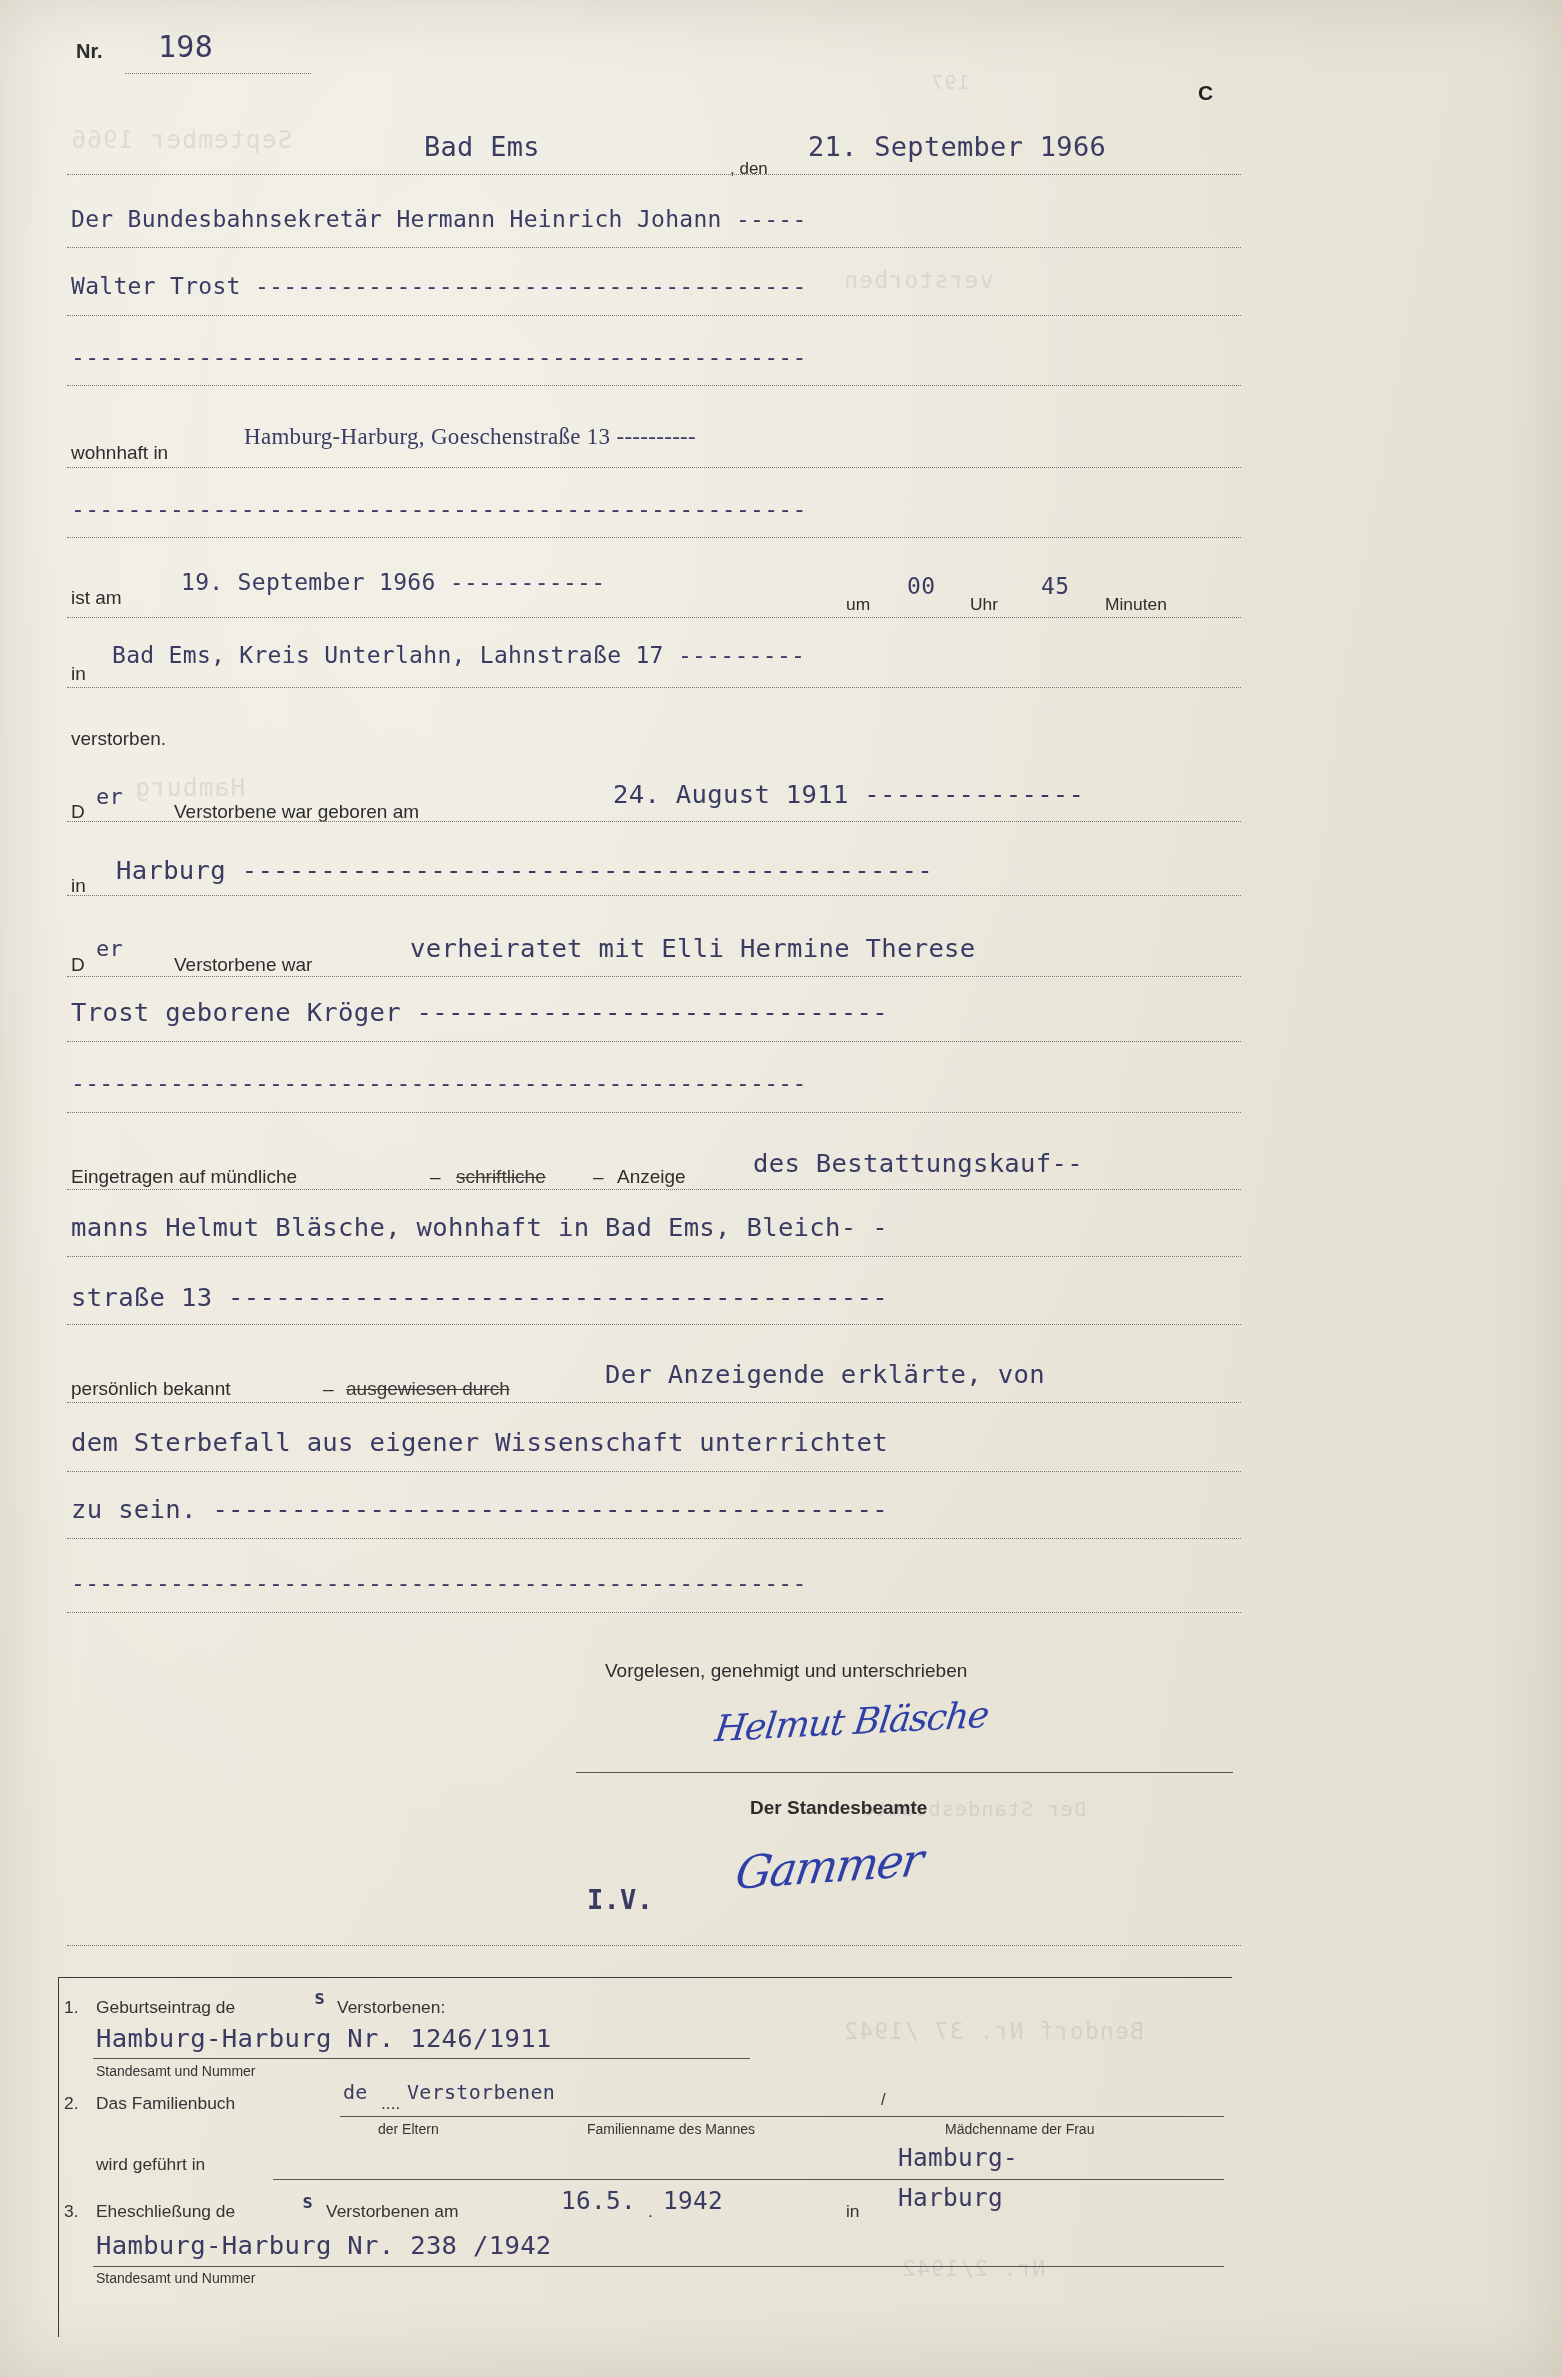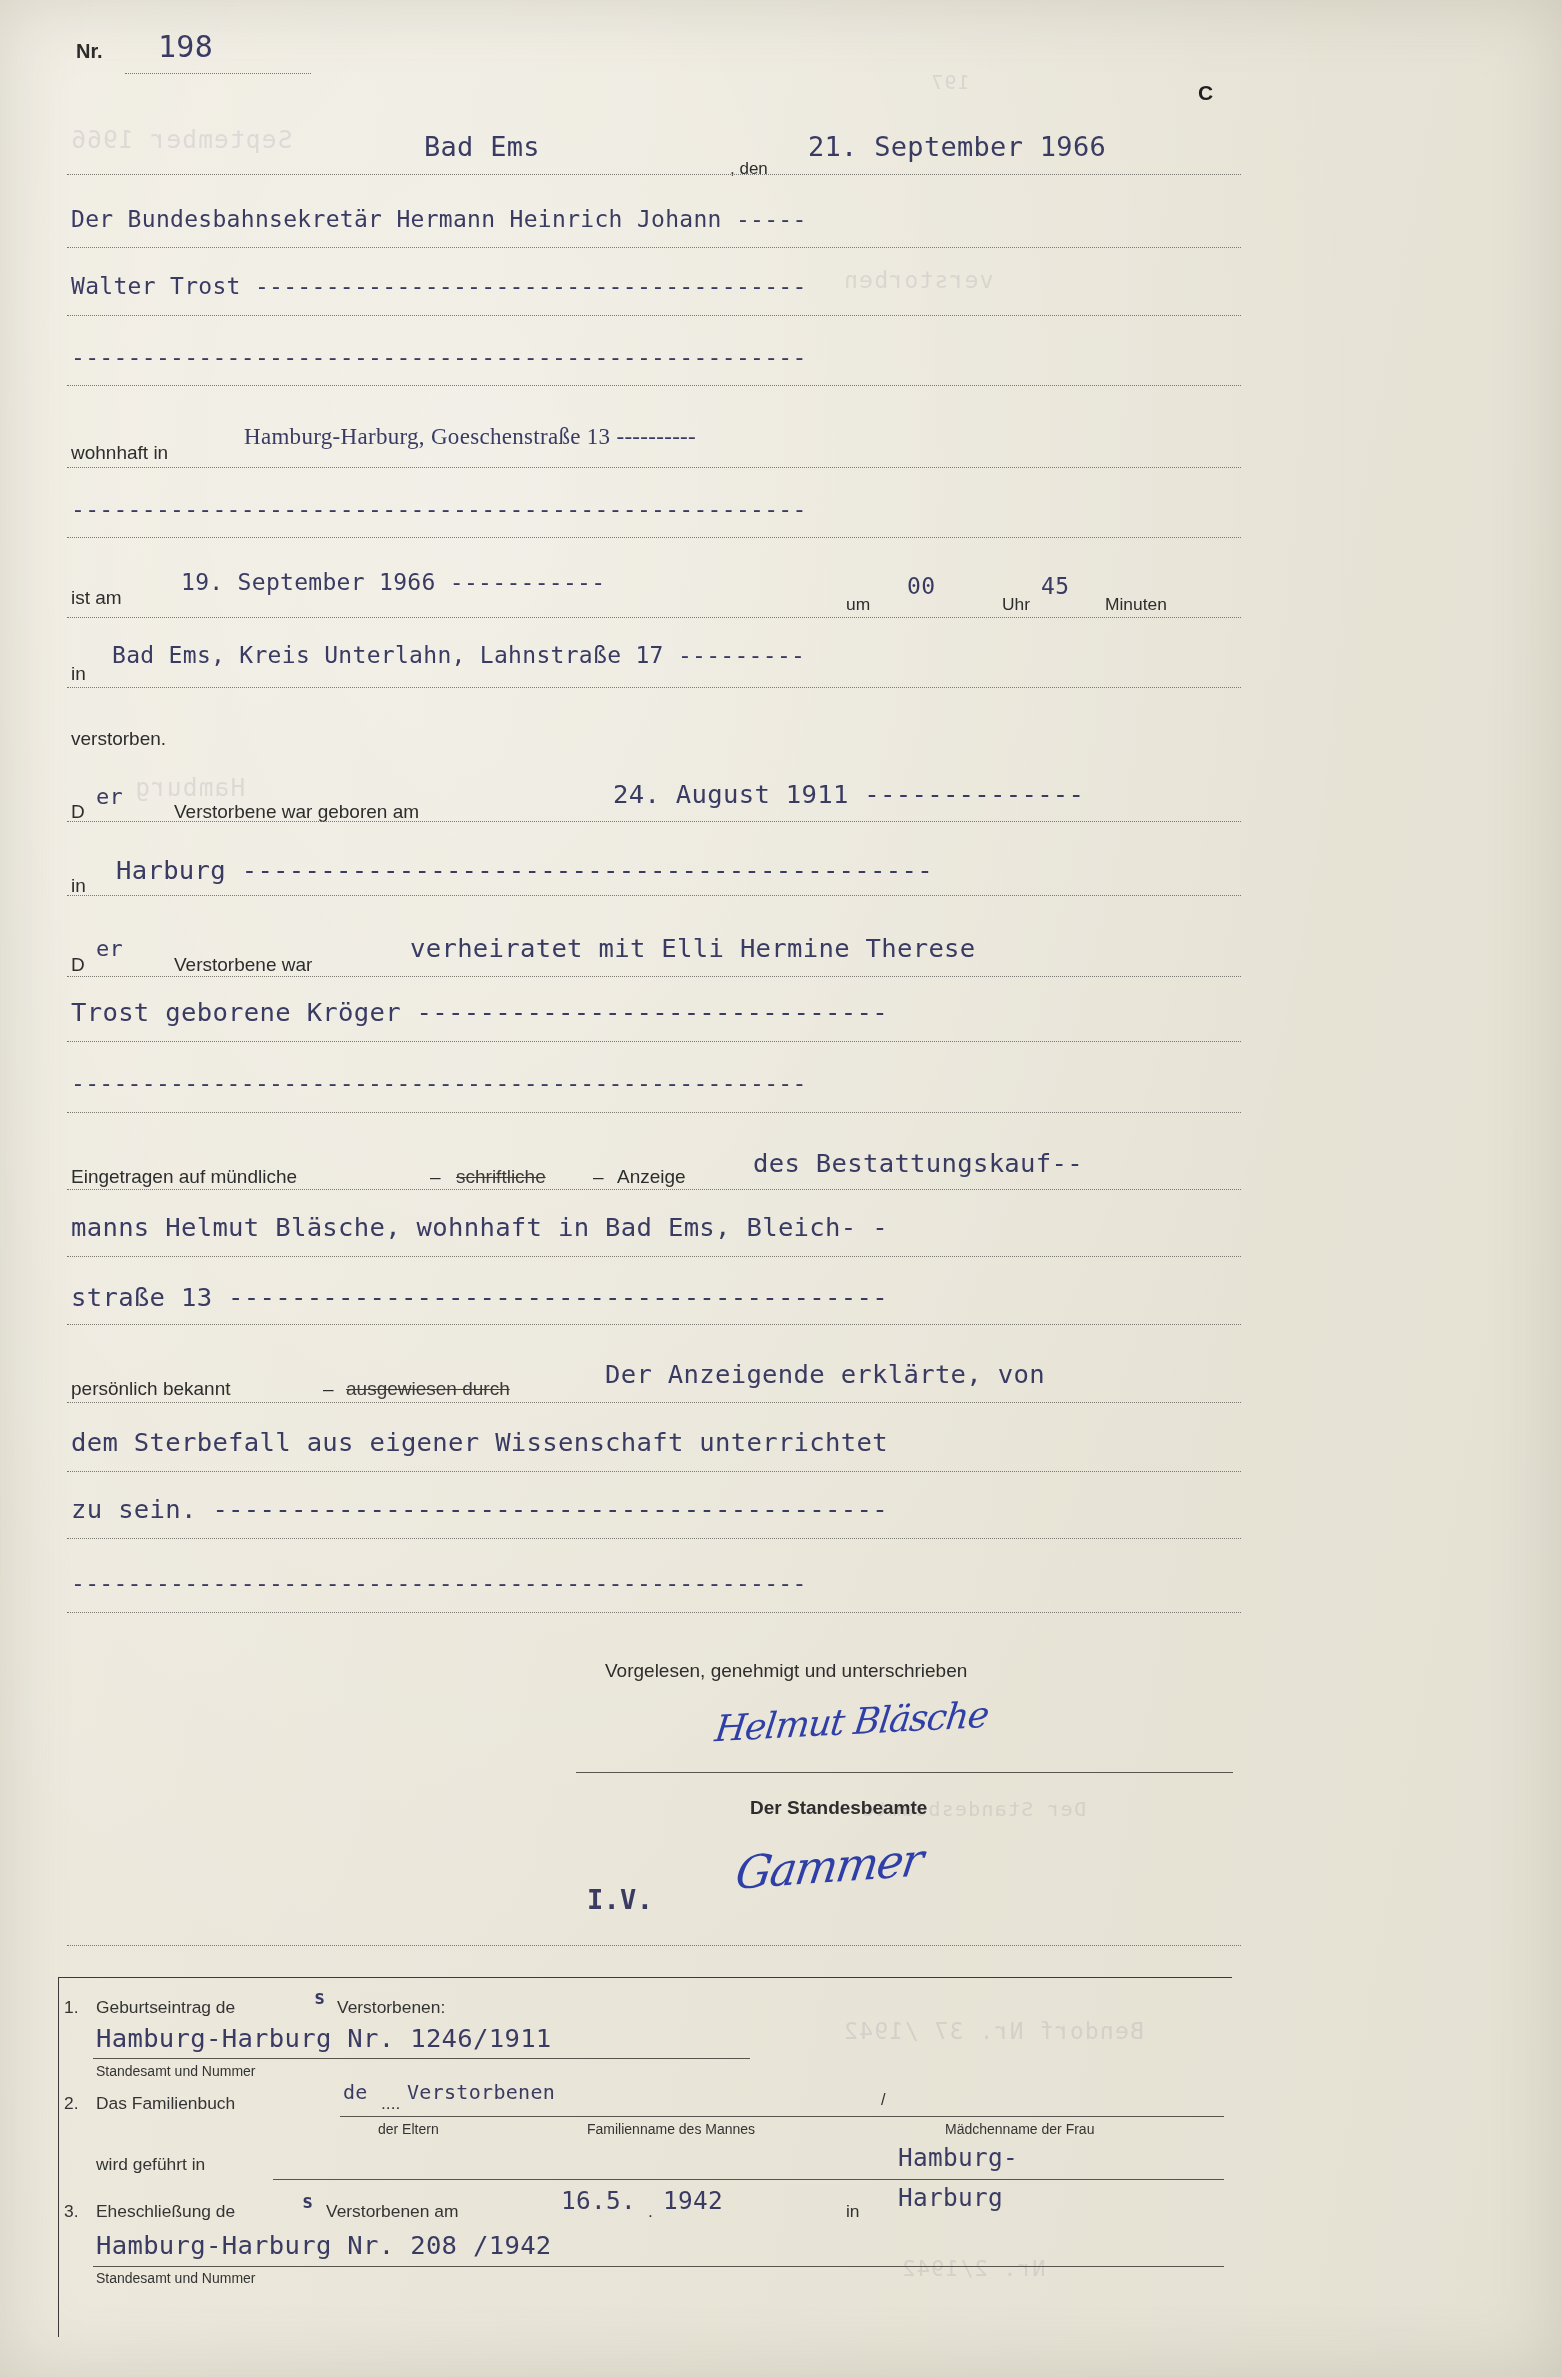--- a/index.html
+++ b/index.html
@@ -152,21 +152,21 @@
     <div class="abs typed" style="left:244px; top:424px;font-family:Liberation Serif, serif;">Hamburg-Harburg, Goeschenstraße 13 ----------</div>
     <div class="rule" style="left:67px; top:467px; width:1174px;"></div>
 
     <div class="abs typed" style="left:71px; top:496px;">----------------------------------------------------</div>
     <div class="rule" style="left:67px; top:537px; width:1174px;"></div>
 
     <div class="abs form" style="left:71px; top:587px;">ist am</div>
     <div class="abs typed" style="left:181px; top:569px;">19. September 1966 -----------</div>
     <div class="abs form" style="left:846px; top:594px; font-size:17.4px;">um</div>
     <div class="abs typed" style="left:907px; top:573px;">00</div>
-    <div class="abs form" style="left:970px; top:594px; font-size:17.4px;margin-left:32px;">Uhr</div>
+    <div class="abs form" style="left:970px; top:594px; font-size:17.4px;">Uhr</div>
     <div class="abs typed" style="left:1041px; top:573px;">45</div>
     <div class="abs form" style="left:1105px; top:594px; font-size:17.4px;">Minuten</div>
     <div class="rule" style="left:67px; top:617px; width:1174px;"></div>
 
     <div class="abs form" style="left:71px; top:663px;">in</div>
     <div class="abs typed" style="left:112px; top:642px;">Bad Ems, Kreis Unterlahn, Lahnstraße 17 ---------</div>
     <div class="rule" style="left:67px; top:687px; width:1174px;"></div>
 
     <div class="abs form" style="left:71px; top:728px;">verstorben.</div>
 
@@ -258,21 +258,21 @@
     <div class="abs form-small" style="left:64px; top:2201px; font-size:17.4px;">3.</div>
     <div class="abs form-small" style="left:96px; top:2201px; font-size:17.4px;text-align:center;">Eheschließung de</div>
     <div class="abs typed" style="left:302px; top:2191px; font-size:18.6px; font-weight:bold;">s</div>
     <div class="abs form-small" style="left:326px; top:2201px; font-size:17.4px;">Verstorbenen am</div>
     <div class="abs typed" style="left:561px; top:2186px; font-size:24.4px;">16.5.</div>
     <div class="abs form-small" style="left:648px; top:2201px; font-size:17.4px;">.</div>
     <div class="abs typed" style="left:663px; top:2186px; font-size:24.4px;">1942</div>
     <div class="abs form-small" style="left:846px; top:2201px; font-size:17.4px;">in</div>
     <div class="abs typed" style="left:898px; top:2183px; font-size:24.4px;">Harburg</div>
 
-    <div class="abs typed" style="left:96px; top:2230px; font-size:25.6px;">Hamburg-Harburg Nr. 208 /1942</div>
+    <div class="abs typed" style="left:96px; top:2230px; font-size:25.6px;">Hamburg-Harburg Nr. 238 /1942</div>
     <div class="rule-thin" style="left:93px; top:2266px; width:1131px;"></div>
     <div class="abs form-small" style="left:96px; top:2270px; font-size:14px;">Standesamt und Nummer</div>
 
     <div class="abs" style="left:58px; top:1977px; width:1.2px; height:360px; background:#3a3a3a;"></div>
 
   </div>
 
   <div class="edge-shadow"></div>
 </div>
 

